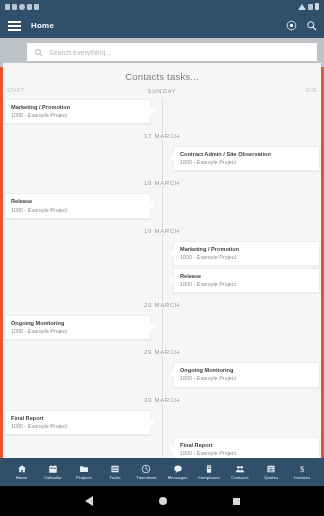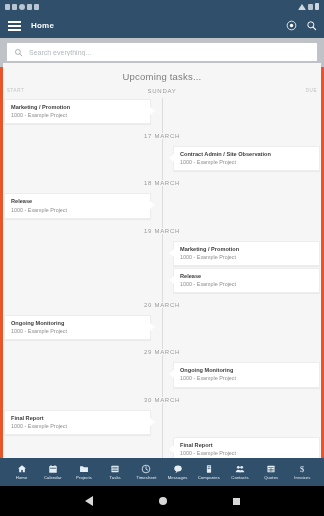--- a/index.html
+++ b/index.html
@@ -65,21 +65,21 @@
   .ab-icon { width:11px; height:11px; cursor:pointer; }
 
   
   .searchwrap {
     background:#bfc3c7;
     padding:5px 7px 6px 7px;
   }
   .searchbox {
     height:18px; background:#ffffff;
     display:flex; align-items:center;
-    padding:0 7px; gap:6px;
+    padding:0 7px; gap:6px;margin-left:20px;
   }
   .searchbox .mag { width:9px;height:9px; flex:0 0 auto; }
   .search-input {
     border:none; outline:none; background:transparent;
     font-family:"Liberation Sans", sans-serif;
     font-size:7px; color:#9aa0a6; width:100%;
   }
   .search-input::placeholder { color:#b3b8bd; }
 
   
@@ -239,21 +239,21 @@
     <div class="searchbox">
       <svg class="mag" viewBox="0 0 24 24">
         <circle cx="10.5" cy="10.5" r="6.6" fill="none" stroke="#9aa0a6" stroke-width="2.1"></circle>
         <line x1="15.4" y1="15.4" x2="21" y2="21" stroke="#9aa0a6" stroke-width="2.4" stroke-linecap="round"></line>
       </svg>
       <input class="search-input" type="text" placeholder="Search everything..." style="">
     </div>
   </div>
 
   <div class="content">
-    <div class="page-title">Upcoming tasks...</div>
+    <div class="page-title">Contacts tasks...</div>
 
     <div class="colhead">
       <div class="lab">START</div>
       <div class="lab">DUE</div>
     <div class="mid">SUNDAY</div>
       </div>
 
     <div class="timeline" id="timeline">
         <div class="rowband">
           <div class="card left">

